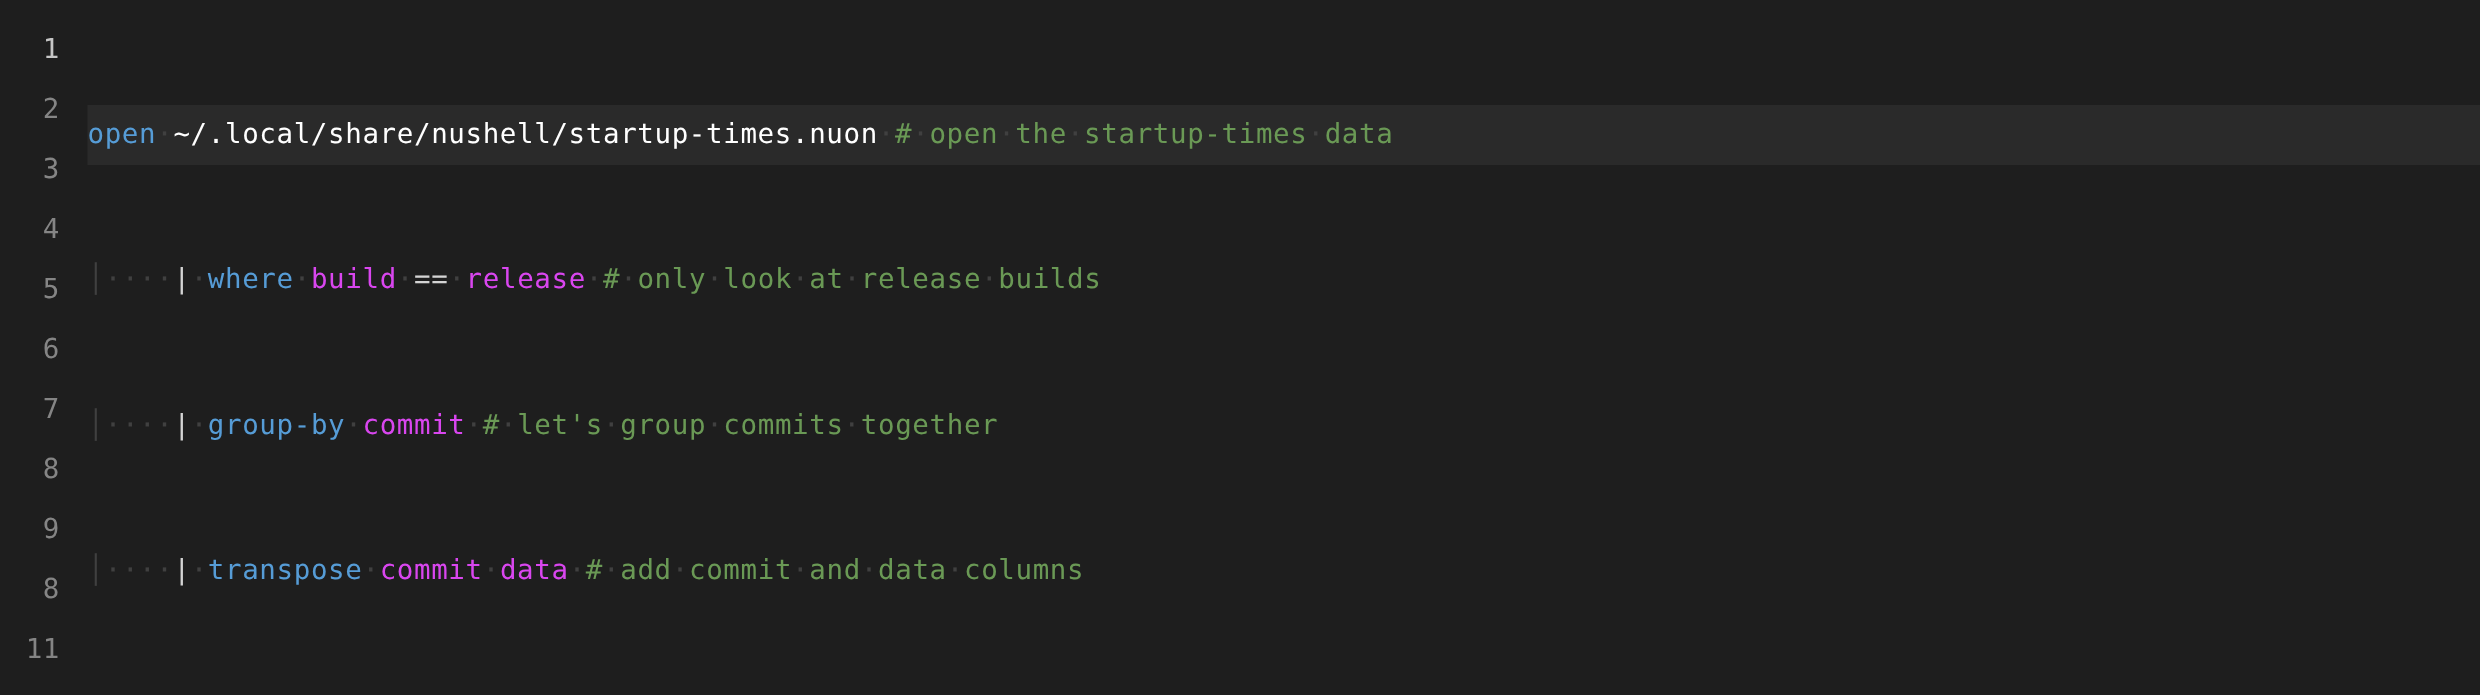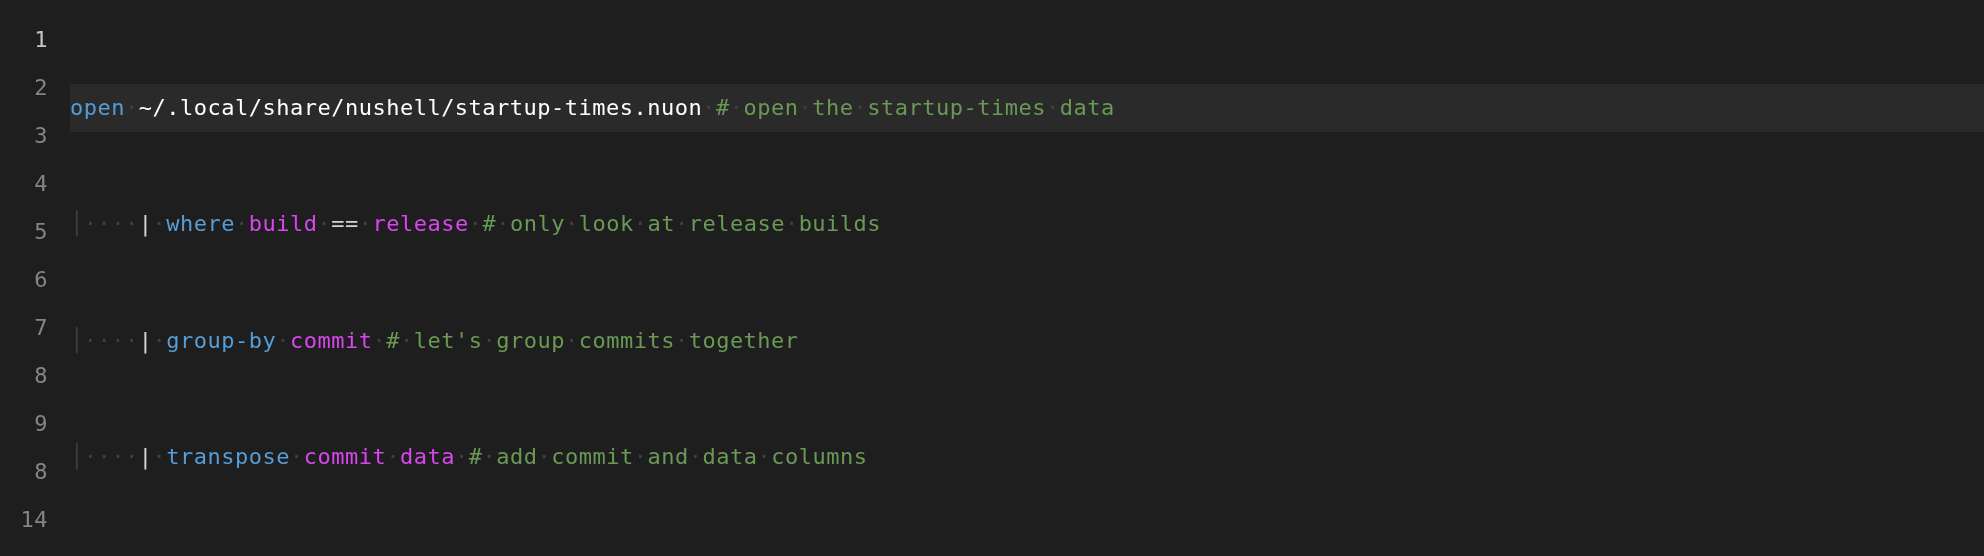--- a/index.html
+++ b/index.html
@@ -73,21 +73,21 @@
     <div class="ln active">1</div>
     <div class="ln">2</div>
     <div class="ln">3</div>
     <div class="ln">4</div>
     <div class="ln">5</div>
     <div class="ln">6</div>
     <div class="ln">7</div>
     <div class="ln">8</div>
     <div class="ln">9</div>
     <div class="ln">8</div>
-    <div class="ln">14</div>
+    <div class="ln">11</div>
   </div>
   <div class="code">
     <div class="line active"><span class="cmd">open</span><span class="ws">·</span><span class="path">~/.local/share/nushell/startup-times.nuon</span><span class="ws">·</span><span class="com"><span>#</span><span class="ws">·</span><span>open</span><span class="ws">·</span><span>the</span><span class="ws">·</span><span>startup-times</span><span class="ws">·</span><span>data</span></span></div>
     <div class="line"><span class="guide">│</span><span class="ws">·</span><span class="ws">·</span><span class="ws">·</span><span class="ws">·</span><span class="pipe">|</span><span class="ws">·</span><span class="cmd">where</span><span class="ws">·</span><span class="arg">build</span><span class="ws">·</span><span class="op">==</span><span class="ws">·</span><span class="arg">release</span><span class="ws">·</span><span class="com"><span>#</span><span class="ws">·</span><span>only</span><span class="ws">·</span><span>look</span><span class="ws">·</span><span>at</span><span class="ws">·</span><span>release</span><span class="ws">·</span><span>builds</span></span></div>
     <div class="line"><span class="guide">│</span><span class="ws">·</span><span class="ws">·</span><span class="ws">·</span><span class="ws">·</span><span class="pipe">|</span><span class="ws">·</span><span class="cmd">group-by</span><span class="ws">·</span><span class="arg">commit</span><span class="ws">·</span><span class="com"><span>#</span><span class="ws">·</span><span>let's</span><span class="ws">·</span><span>group</span><span class="ws">·</span><span>commits</span><span class="ws">·</span><span>together</span></span></div>
     <div class="line"><span class="guide">│</span><span class="ws">·</span><span class="ws">·</span><span class="ws">·</span><span class="ws">·</span><span class="pipe">|</span><span class="ws">·</span><span class="cmd">transpose</span><span class="ws">·</span><span class="arg">commit</span><span class="ws">·</span><span class="arg">data</span><span class="ws">·</span><span class="com"><span>#</span><span class="ws">·</span><span>add</span><span class="ws">·</span><span>commit</span><span class="ws">·</span><span>and</span><span class="ws">·</span><span>data</span><span class="ws">·</span><span>columns</span></span></div>
     <div class="line"></div>
     
     
     

